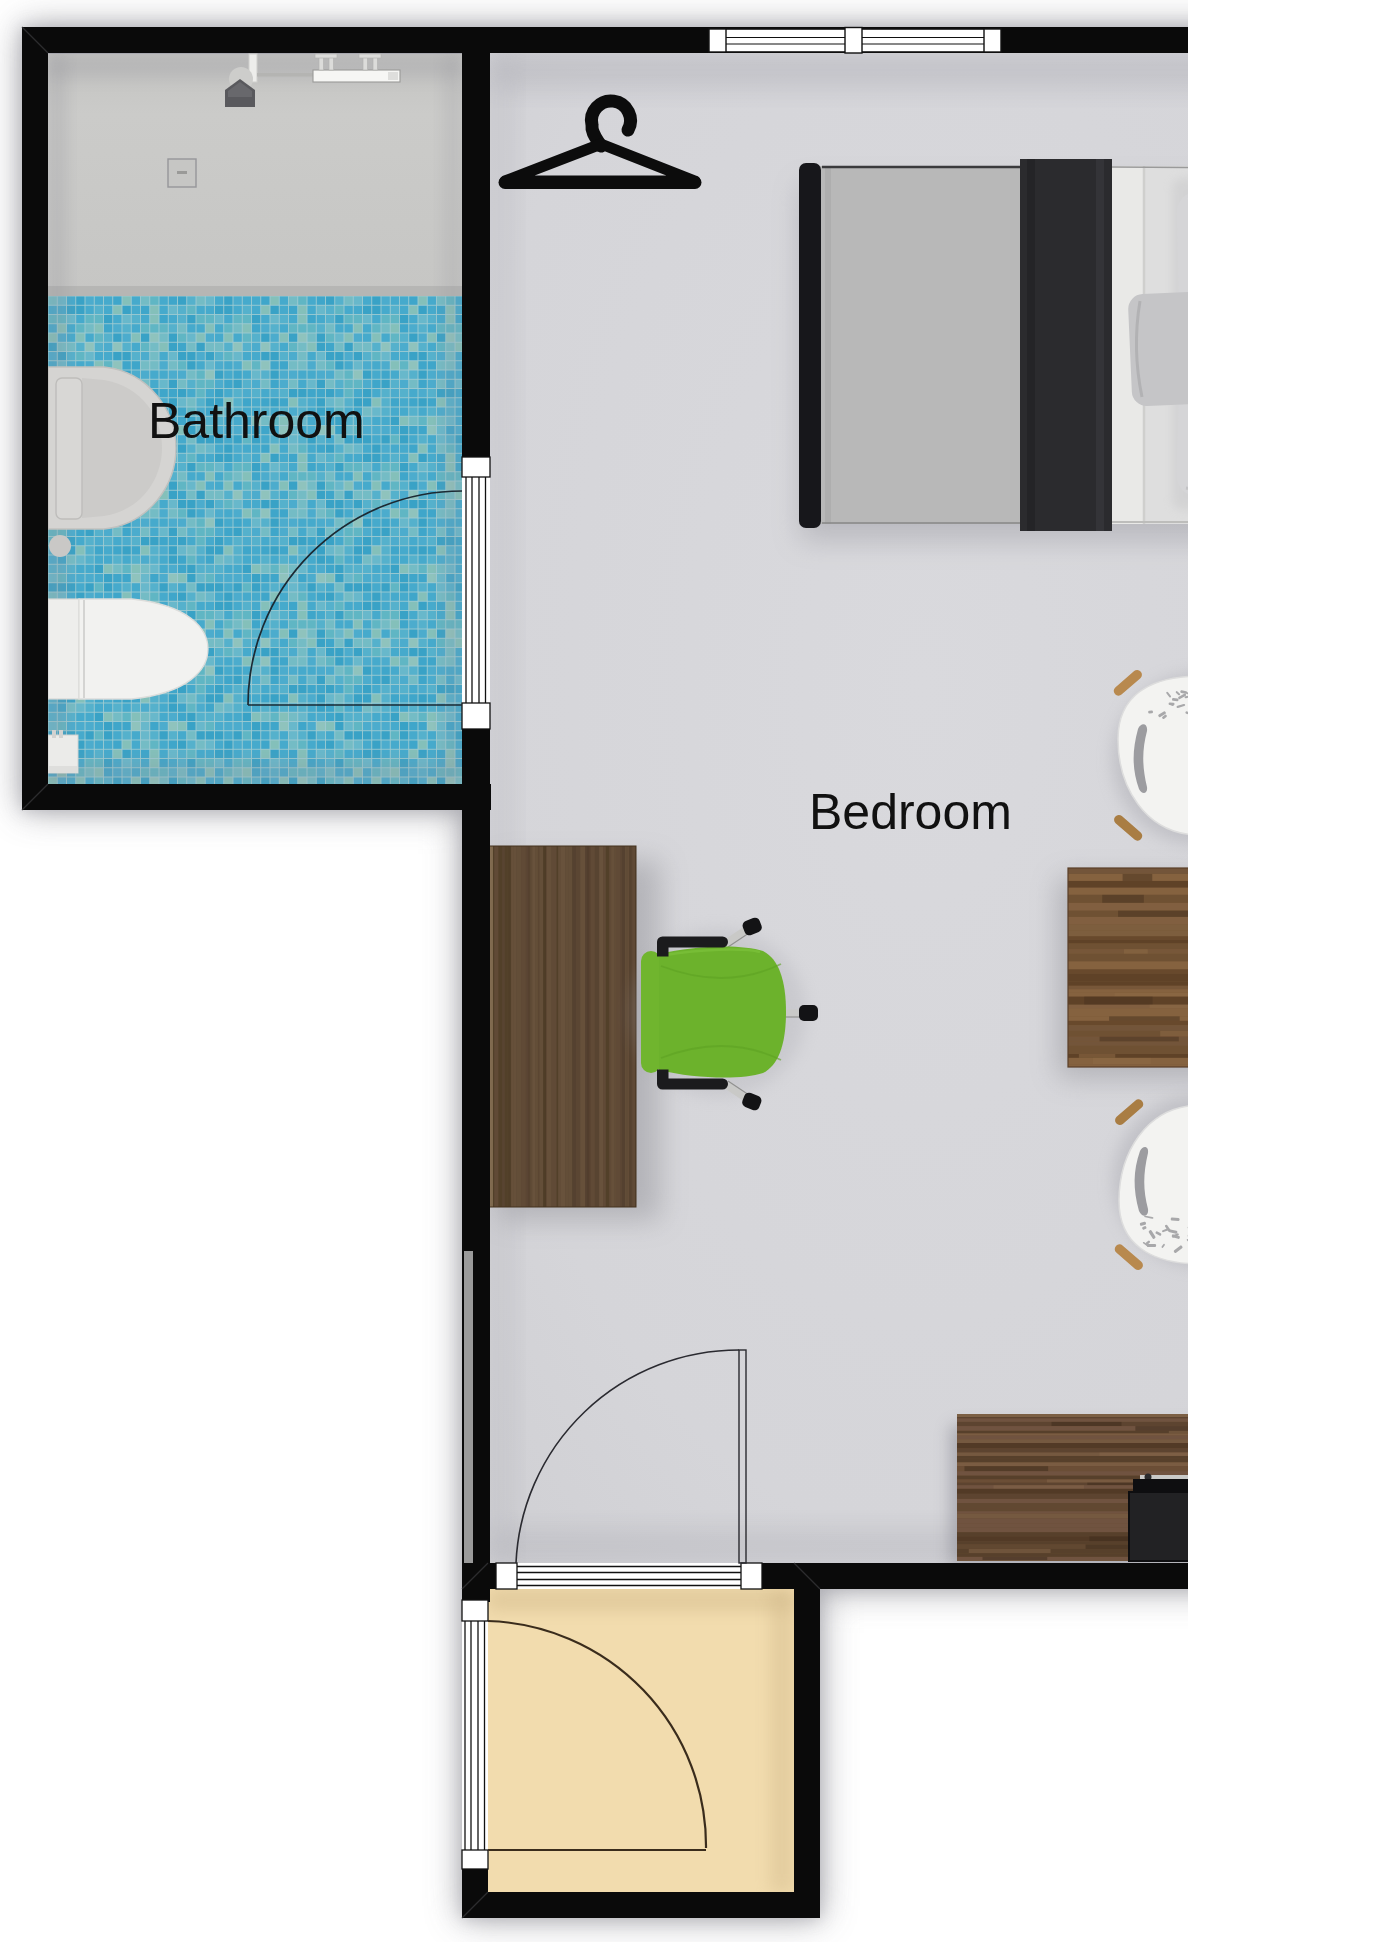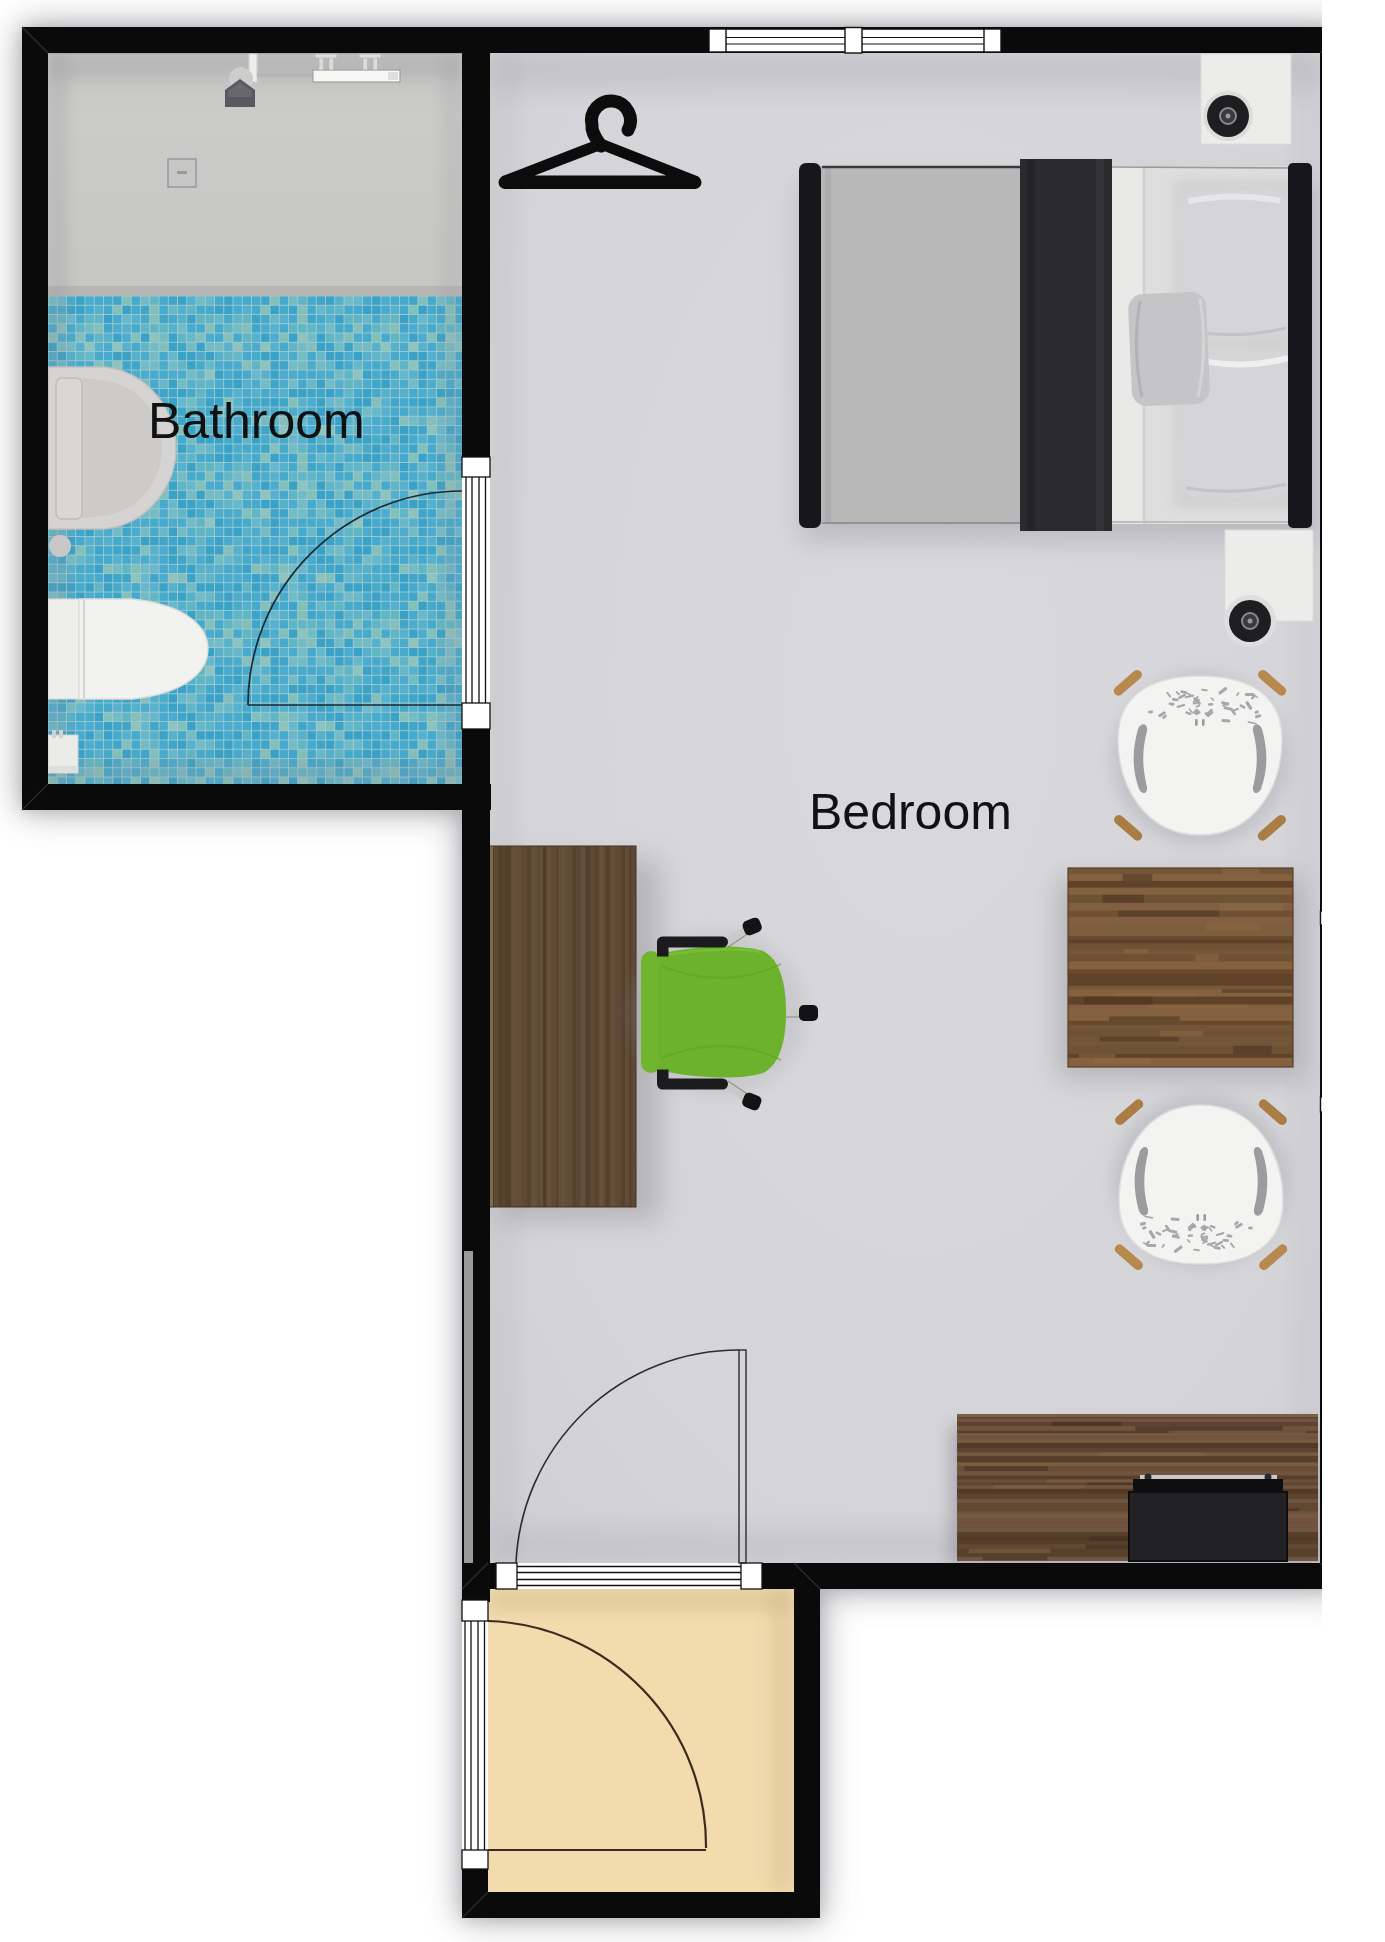--- a/index.html
+++ b/index.html
@@ -1,15 +1,15 @@
 <!DOCTYPE html>
 <html><head><meta charset="utf-8">
 <style>
 html,body{margin:0;padding:0;background:#ffffff;font-family:"Liberation Sans",sans-serif;}
-#wrap{position:relative;width:1322px;height:1942px;overflow:hidden;}
+#wrap{position:relative;width:1188px;height:1942px;overflow:hidden;}
 </style></head>
 <body>
 <div id="wrap">
 <svg width="1385" height="1942" viewBox="0 0 1385 1942">
 <defs>
 <pattern id="tiles" patternUnits="userSpaceOnUse" x="48" y="296" width="148.00" height="148.00">
           <rect width="148.00" height="148.00" fill="#9ecbd2"></rect>
           <rect x="0.45" y="0.45" width="8.35" height="8.35" fill="#74bcc5"></rect>
           <rect x="9.70" y="0.45" width="8.35" height="8.35" fill="#68b8cb"></rect>
           <rect x="18.95" y="0.45" width="8.35" height="8.35" fill="#46aacc"></rect>

